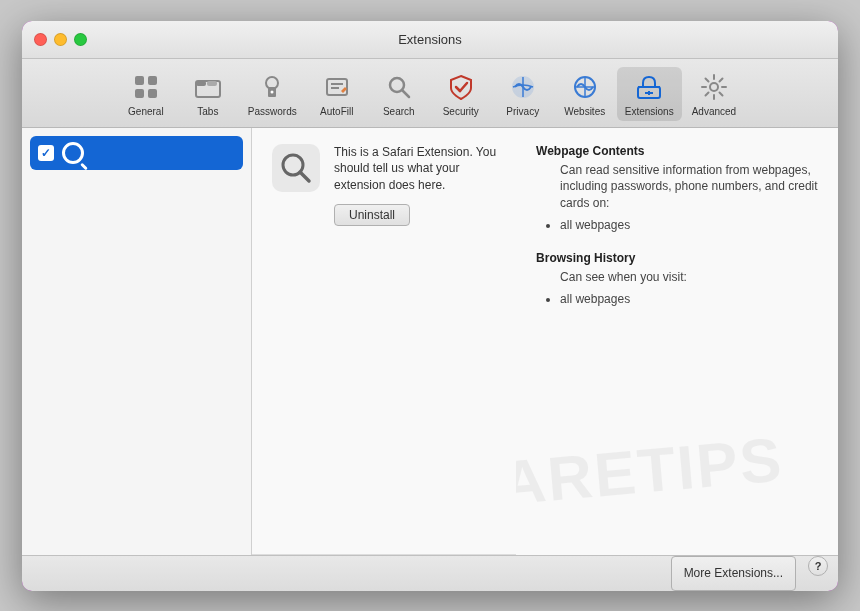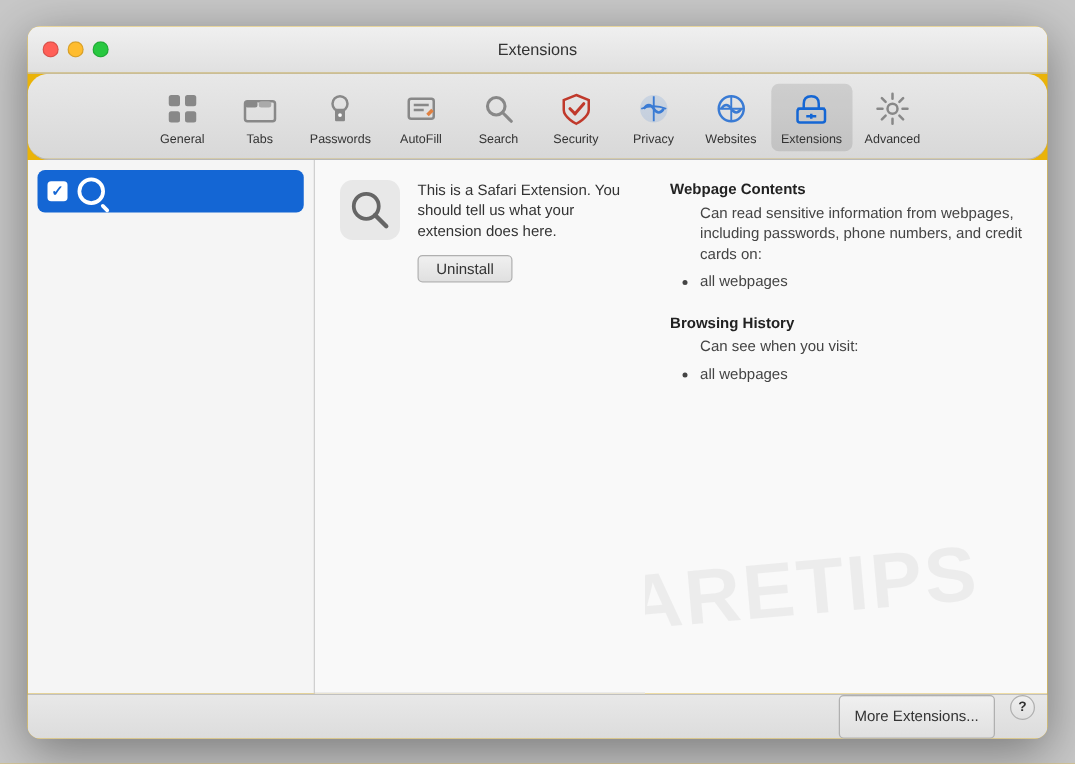--- a/index.html
+++ b/index.html
@@ -10,21 +10,21 @@
       background: #c8c8c8;
       display: flex;
       align-items: center;
       justify-content: center;
       font-family: -apple-system, BlinkMacSystemFont, "Helvetica Neue", sans-serif;
     }
 
     .window {
       width: 816px;
       height: 570px;
-      background: #eab308;
+      background: #a21caf;
       border-radius: 10px;
       box-shadow: 0 10px 40px rgba(0,0,0,0.4);
       overflow: hidden;
       display: flex;
       flex-direction: column;
     }
 
     
     .titlebar {
       height: 38px;
@@ -62,21 +62,20 @@
     }
 
     
     .toolbar {
       background: linear-gradient(to bottom, #e8e8e8, #d8d8d8);
       border-bottom: 1px solid #b8b8b8;
       padding: 8px 0 6px 0;
       display: flex;
       flex-direction: column;
       align-items: center;
-      border-radius: 17px;
     }
 
     .toolbar-icons {
       display: flex;
       align-items: flex-end;
       gap: 2px;
     }
 
     .toolbar-item {
       display: flex;

